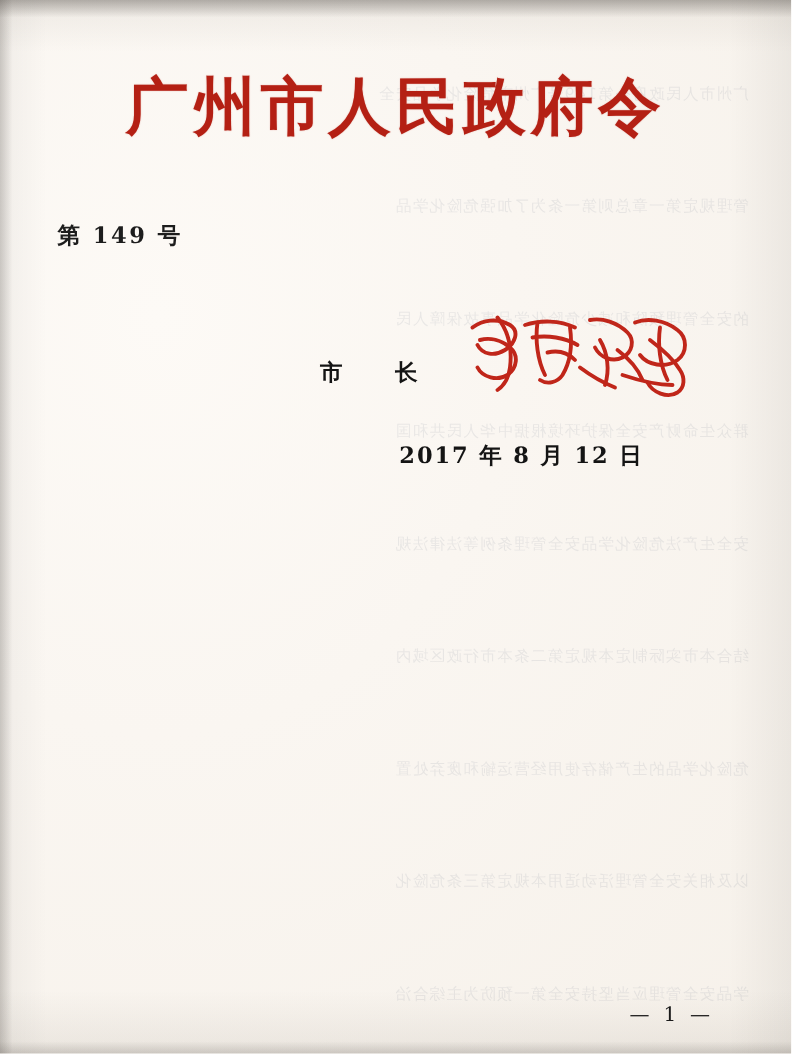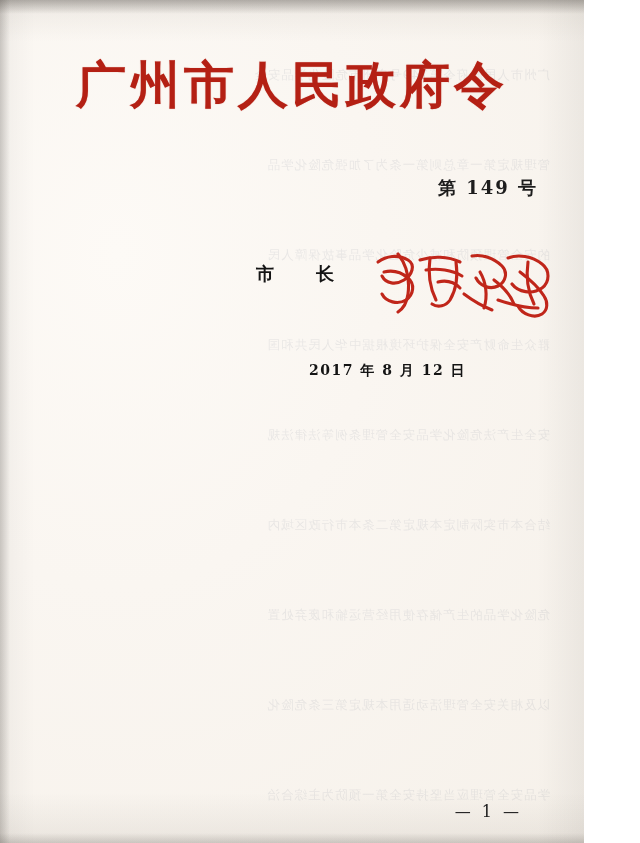--- a/index.html
+++ b/index.html
@@ -9,21 +9,21 @@
   body {
     width: 640px;
     height: 843px;
     background: #ffffff;
     font-family: "DejaVu Serif", "Liberation Serif", serif;
     overflow: hidden;
   }
 
   .page {
     position: relative;
-    width: 584px;
+    width: 633px;
     height: 843px;
     background:
       radial-gradient(ellipse at 20% 30%, #fdfaf6 0%, #faf6f1 40%, #f6f1ea 100%);
     box-sizing: border-box;
     overflow: hidden;
   }
 
   
   .bleed {
     position: absolute;
@@ -66,21 +66,21 @@
     font-family: "DejaVu Serif", "Liberation Serif", serif;
     font-weight: 700;
     font-size: 50px;
     letter-spacing: 4px;
     line-height: 1.15;
     text-shadow: 0 0 1px rgba(180,32,20,0.45);
   }
 
   .doc-number {
     margin-top: 62px;
-    text-align: right;
+    text-align: left;
     color: #1d1d1d;
     font-size: 18px;
     letter-spacing: 2px;
     font-weight: 600;
   }
 
   .body-text {
     margin-top: 62px;
     color: #141414;
     font-size: 18.5px;
@@ -93,40 +93,40 @@
   }
 
   .sign-row {
     position: relative;
     margin-top: 54px;
     height: 70px;
   }
   .sign-label {
     position: absolute;
     left: 210px;
-    top: 8px;
+    top: 32px;
     font-size: 18px;
     letter-spacing: 12px;
     color: #141414;
     font-weight: 600;
   }
   .signature {
     position: absolute;
     left: 322px;
     top: -12px;
     width: 200px;
     height: 80px;
   }
   .signature svg { display: block; }
 
   .sign-date {
-    margin-top: 38px;
+    margin-top: 28px;
     text-align: right;
     padding-right: 72px;
-    font-size: 14px;
+    font-size: 18px;
     letter-spacing: 1.5px;
     color: #141414;
     font-weight: 600;
   }
 
   .page-number {
     position: absolute;
     z-index: 4;
     right: 62px;
     bottom: 22px;

